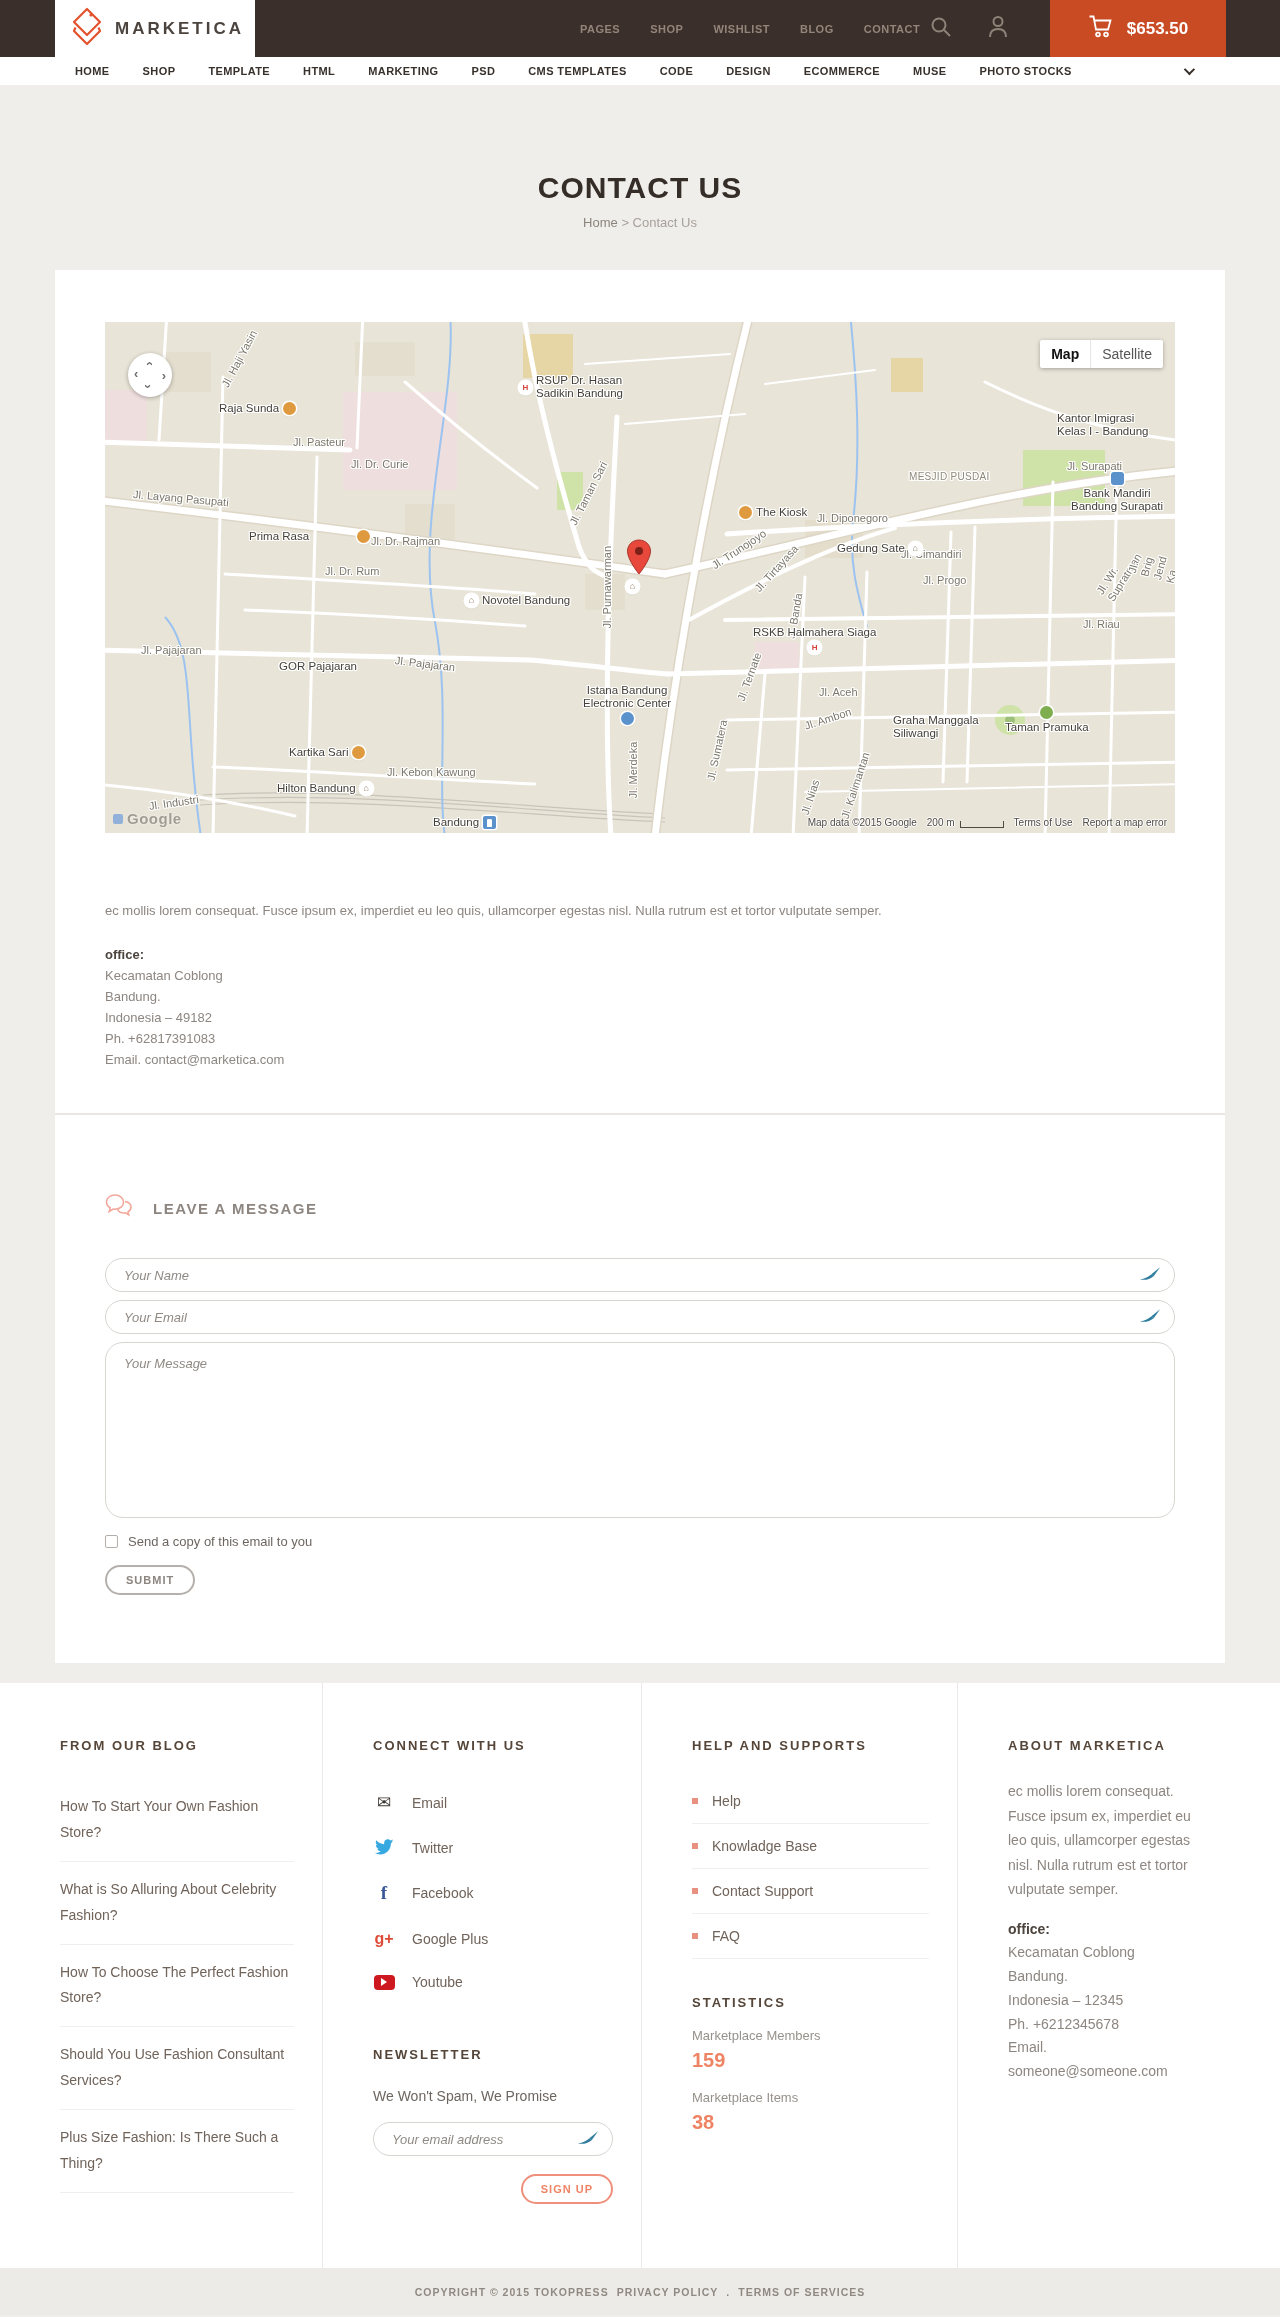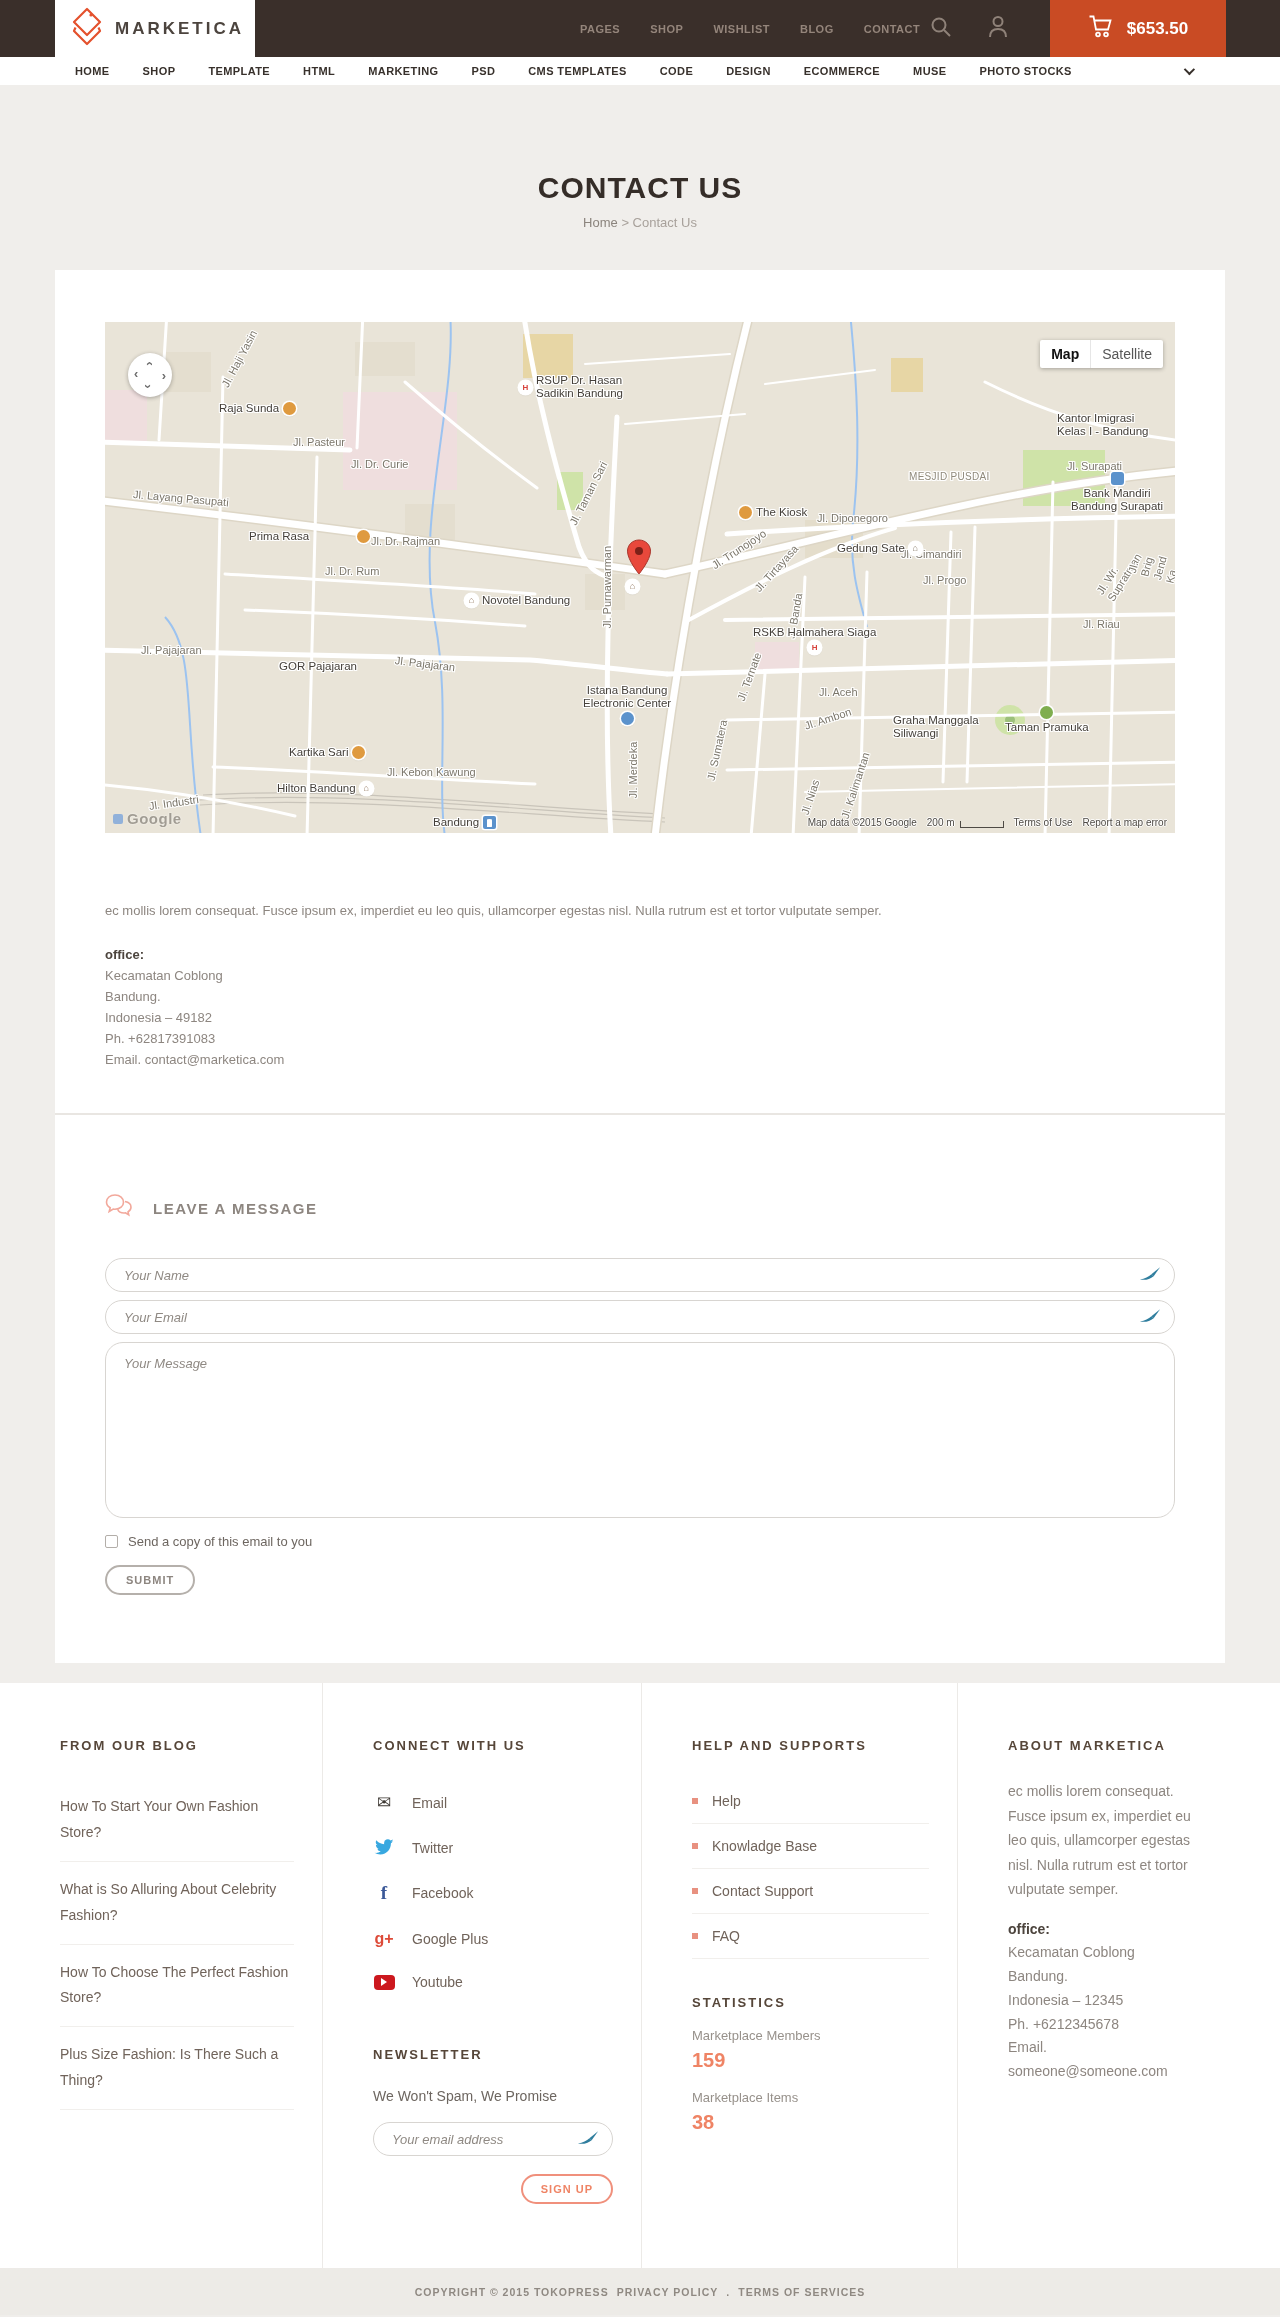--- a/index.html
+++ b/index.html
@@ -438,20 +438,21 @@
 <div class="spacer-gray"></div>
 
 <div class="footer">
   <div class="footer-grid">
     <div class="fcol first">
       <div class="fhead">FROM OUR BLOG</div>
       <div id="blog-list">
           <div class="blog-item">How To Start Your Own Fashion Store?</div>
           <div class="blog-item">What is So Alluring About Celebrity Fashion?</div>
           <div class="blog-item">How To Choose The Perfect Fashion Store?</div>
+          <div class="blog-item">Should You Use Fashion Consultant Services?</div>
           <div class="blog-item">Plus Size Fashion: Is There Such a Thing?</div>
         </div>
     </div>
 
     <div class="fcol">
       <div class="fhead">CONNECT WITH US</div>
       <div id="social-list">
           <div class="social-item">
             <span class="soc-ico">
               <span class="mail-glyph">✉</span>

